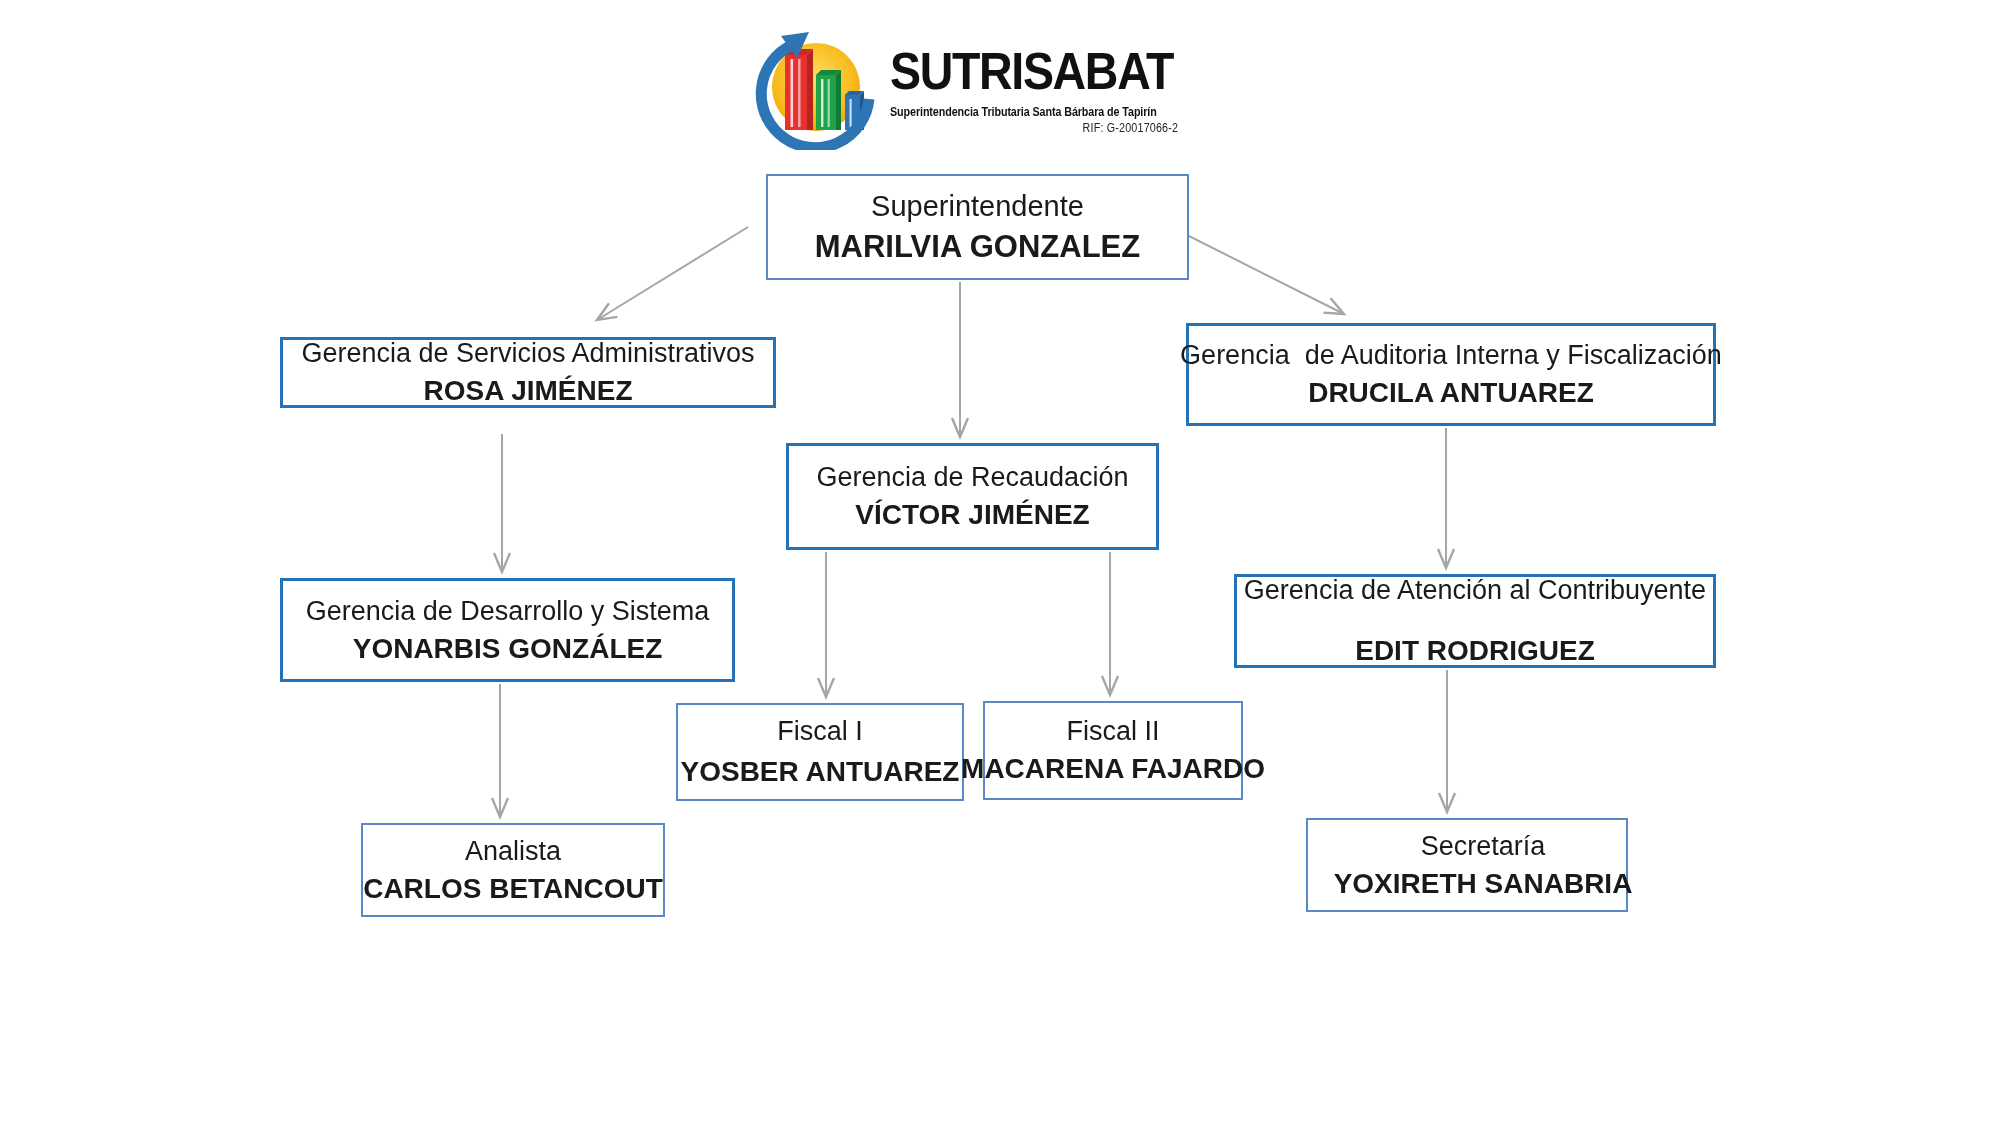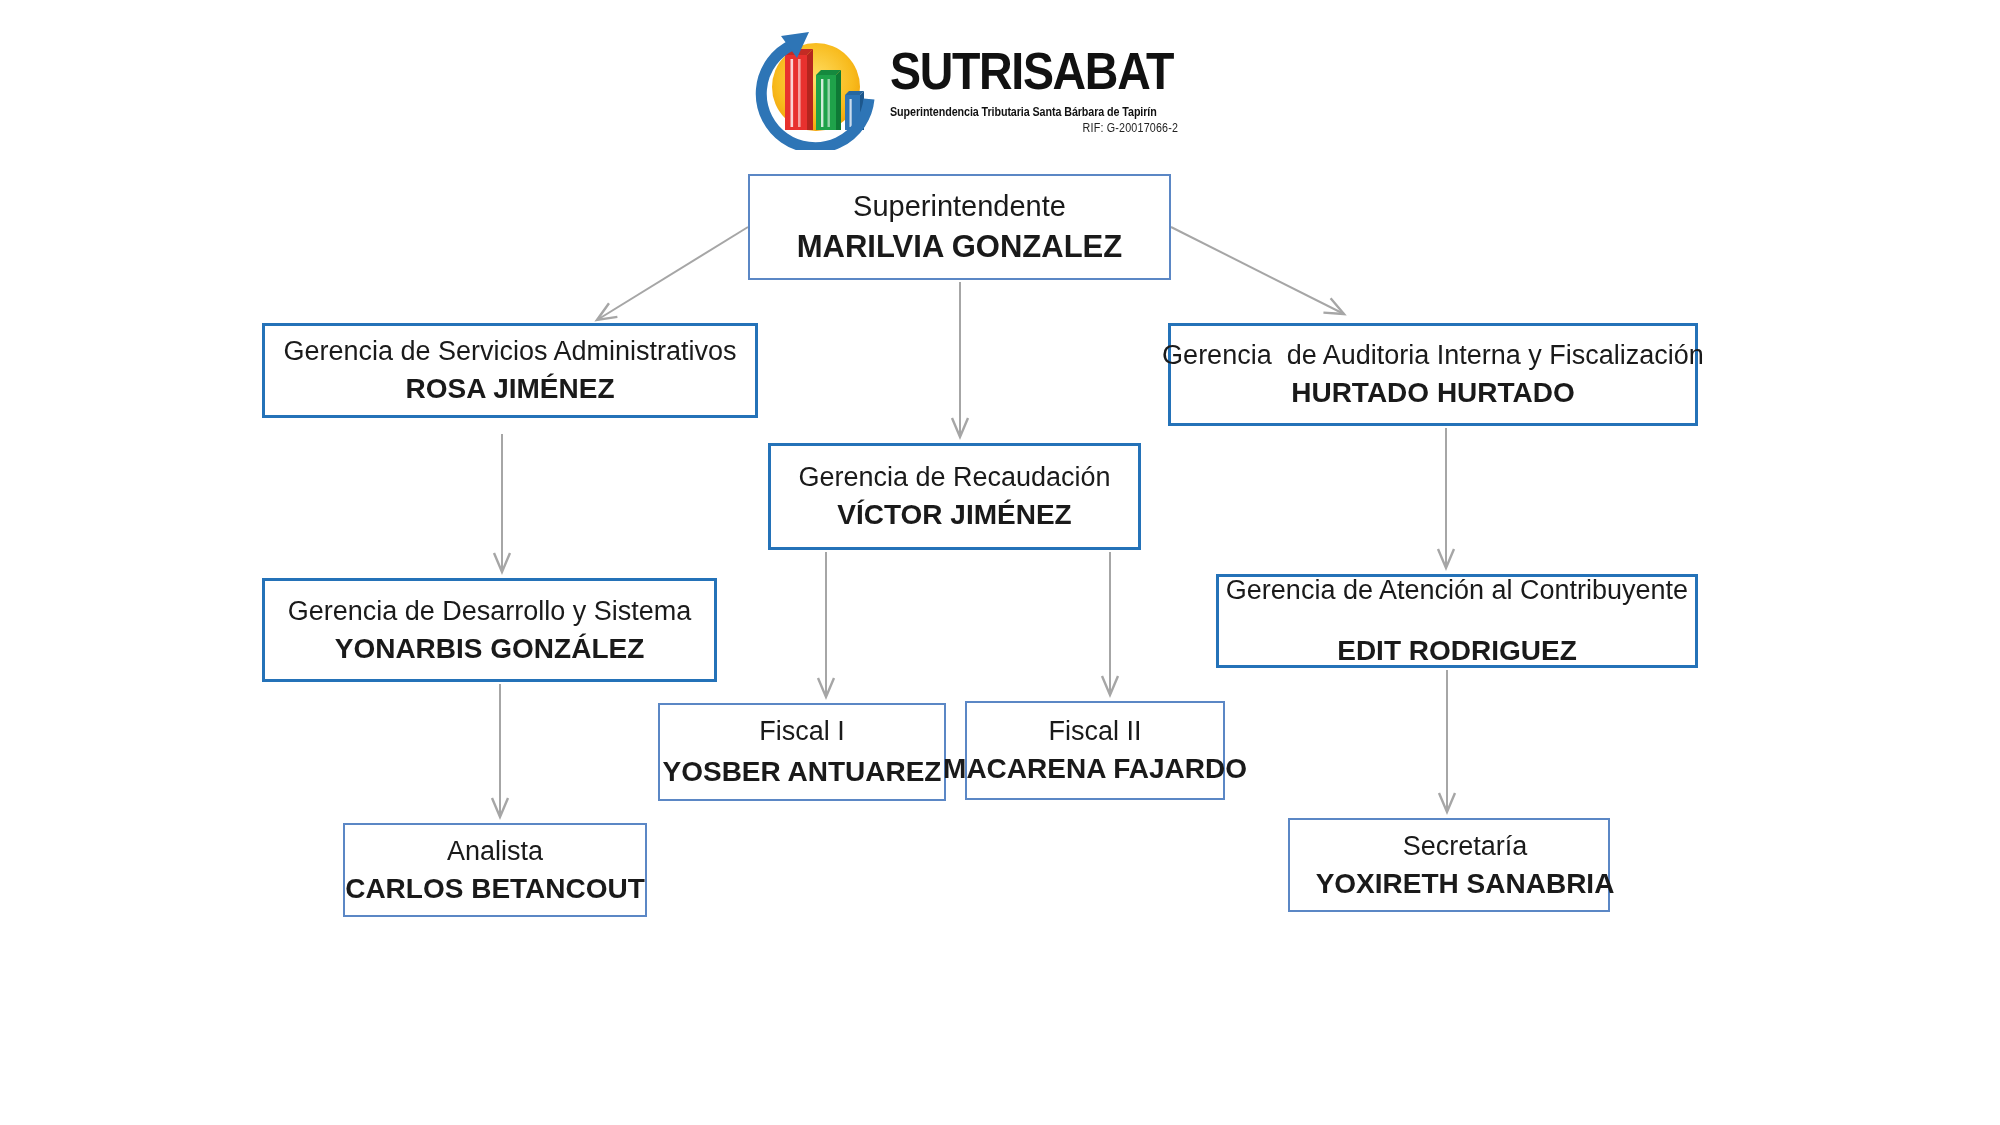--- a/index.html
+++ b/index.html
@@ -4,21 +4,21 @@
 <style>
   html,body{margin:0;padding:0;background:#fff;}
   #canvas{
     position:relative;width:2000px;height:1125px;background:#fff;overflow:hidden;
     font-family:"Liberation Sans", sans-serif;color:var(--text,#1a1a1a);
   }
   
   .node{
     position:absolute;background:#fff;box-sizing:border-box;
     display:flex;flex-direction:column;align-items:center;justify-content:center;
-    text-align:center;gap:5px;
+    text-align:center;gap:5px;margin-left:18px;
   }
   .b-strong{border:3px solid var(--accent,#2472b8);}
   .b-med{border:2px solid var(--accent-med,#5b87c5);}
   .node .title{font-size:27px;line-height:1.2;white-space:pre;}
   .node .name{font-size:28px;line-height:1.2;font-weight:bold;white-space:pre;}
   .node.top-node .title{font-size:29px;}
   .node.top-node .name{font-size:31px;}
   
   #connectors{position:absolute;left:0;top:0;pointer-events:none;}
   .connector-line{stroke:var(--connector,#a6a6a6);stroke-width:2;fill:none;}
@@ -104,28 +104,28 @@
     <line class="connector-line" x1="1110" y1="552" x2="1110" y2="695" marker-end="url(#arr)"></line>
     <line class="connector-line" x1="1446" y1="428" x2="1446" y2="568" marker-end="url(#arr)"></line>
     <line class="connector-line" x1="1447" y1="670" x2="1447" y2="812" marker-end="url(#arr)"></line>
   </svg>
 
   <div class="node b-med top-node" style="left:748px;top:174px;width:423px;height:106px;">
     <div class="title">Superintendente</div>
     <div class="name">MARILVIA GONZALEZ</div>
   </div>
 
-  <div class="node b-strong" style="left:262px;top:323px;width:496px;height:95px;">
+  <div class="node b-strong" style="left:262px;top:337px;width:496px;height:71px;">
     <div class="title">Gerencia de Servicios Administrativos</div>
     <div class="name">ROSA JIMÉNEZ</div>
   </div>
 
   <div class="node b-strong" style="left:1168px;top:323px;width:530px;height:103px;">
     <div class="title">Gerencia  de Auditoria Interna y Fiscalización</div>
-    <div class="name">HURTADO HURTADO</div>
+    <div class="name">DRUCILA ANTUAREZ</div>
   </div>
 
   <div class="node b-strong" style="left:768px;top:443px;width:373px;height:107px;">
     <div class="title">Gerencia de Recaudación</div>
     <div class="name">VÍCTOR JIMÉNEZ</div>
   </div>
 
   <div class="node b-strong" style="left:262px;top:578px;width:455px;height:104px;">
     <div class="title">Gerencia de Desarrollo y Sistema</div>
     <div class="name">YONARBIS GONZÁLEZ</div>

